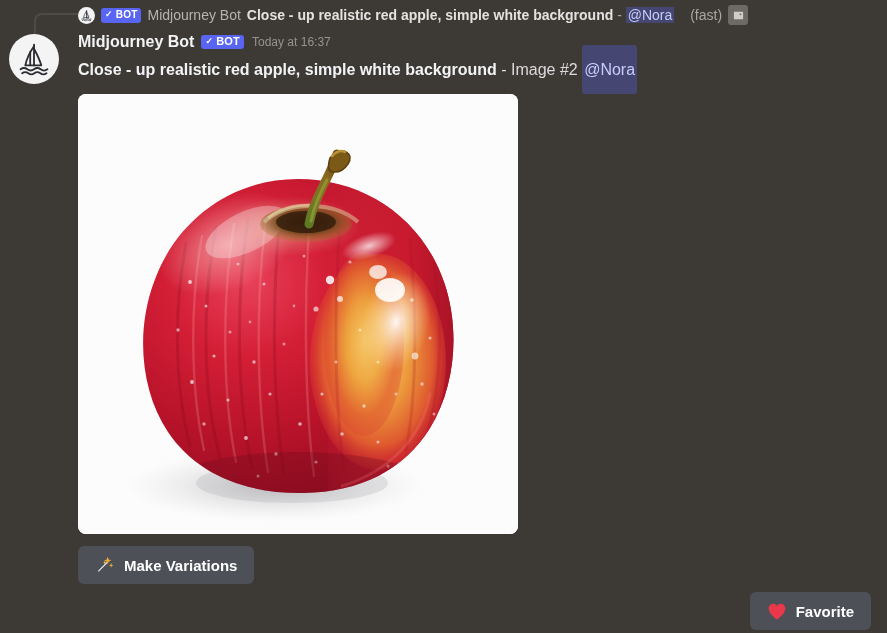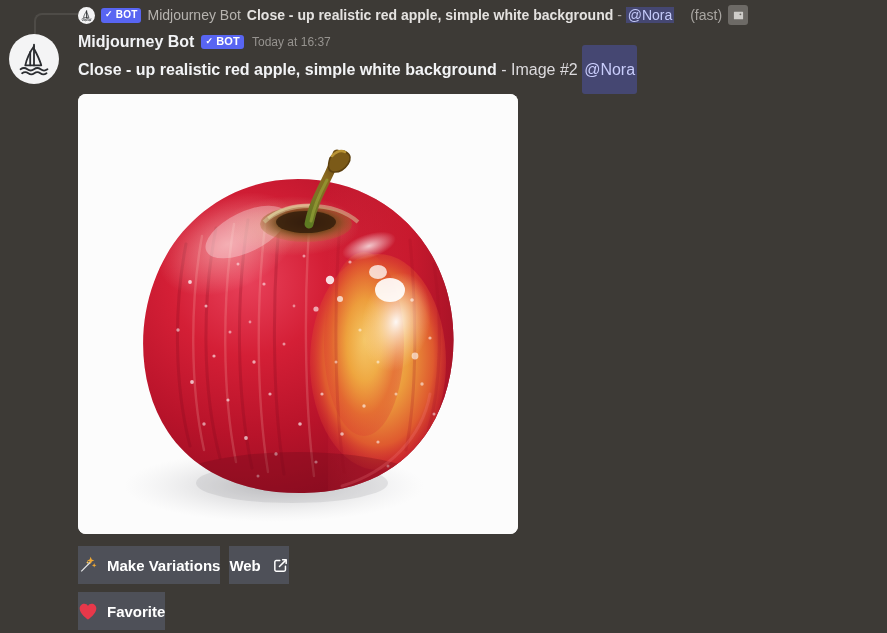--- a/index.html
+++ b/index.html
@@ -167,35 +167,35 @@
     position: relative;
   }
   .image-wrap svg { display: block; width: 440px; height: 440px; }
 
   
   .btn-row {
     margin-top: 12px;
     display: flex;
     gap: 9px;
   }
-  .btn-row.second { margin-top: 8px; }
+  .btn-row.second { margin-top: 8px; justify-content: flex-end; }
 
   .btn {
     height: 38px;
     background: #4e5058;
     border: none;
-    border-radius: 0;
+    border-radius: 6px;
     color: #ffffff;
     font-family: "Liberation Sans", sans-serif;
     font-size: 15px;
     font-weight: bold;
     display: inline-flex;
     align-items: center;
     gap: 9px;
-    padding: 0 0;
+    padding: 0 17px;
     cursor: pointer;
     line-height: 1;
     white-space: nowrap;
   }
 
   .btn .ico { display: inline-flex; align-items: center; justify-content: center; flex: 0 0 auto; }
   .btn .ico svg { display: block; }
 
   .btn-label { display: inline-block; }
 
@@ -437,30 +437,20 @@
               <path d="M4.2 19.8 L14.4 9.6 L14.4 9.6 L4.2 19.8 Z" fill="none"></path>
               <path d="M3.4 20.6 L15.2 8.8 L16.2 9.8 L4.4 21.6 Z" fill="#e8e9ea" transform="translate(0,-1.5)"></path>
               <path d="M15.2 2.2 l1.25 3.1 3.1 1.25 -3.1 1.25 -1.25 3.1 -1.25 -3.1 -3.1 -1.25 3.1 -1.25 Z" fill="#f0a833"></path>
               <path d="M19.4 9.6 l.78 1.95 1.95 .78 -1.95 .78 -.78 1.95 -.78 -1.95 -1.95 -.78 1.95 -.78 Z" fill="#f0a833"></path>
               <path d="M11.6 7.0 l.55 1.35 1.35 .55 -1.35 .55 -.55 1.35 -.55 -1.35 -1.35 -.55 1.35 -.55 Z" fill="#f5c45c"></path>
             </svg>
           </span>
           <span class="btn-label">Make Variations</span>
         </button>
 
-        <button class="btn">
-          <span class="btn-label">Web</span>
-          <span class="ico ext-ico">
-            <svg width="17" height="17" viewBox="0 0 24 24" fill="none" stroke="#ffffff" stroke-width="2.1" stroke-linecap="round" stroke-linejoin="round">
-              <path d="M19 13v5a2 2 0 0 1-2 2H6a2 2 0 0 1-2-2V7a2 2 0 0 1 2-2h5"></path>
-              <path d="M15 4h5v5"></path>
-              <path d="M10.5 13.5 19.6 4.4"></path>
-            </svg>
-          </span>
-        </button>
       </div>
 
       <div class="btn-row second">
         <button class="btn">
           <span class="ico">
             <svg width="20" height="19" viewBox="0 0 24 22">
               <path d="M12 20.5 C 11.4 20.5, 2 13.4, 2 7.6 C 2 4.3, 4.5 1.8, 7.6 1.8 C 9.6 1.8, 11.1 2.9, 12 4.3 C 12.9 2.9, 14.4 1.8, 16.4 1.8 C 19.5 1.8, 22 4.3, 22 7.6 C 22 13.4, 12.6 20.5, 12 20.5 Z" fill="#e8384a"></path>
             </svg>
           </span>
           <span class="btn-label">Favorite</span>

